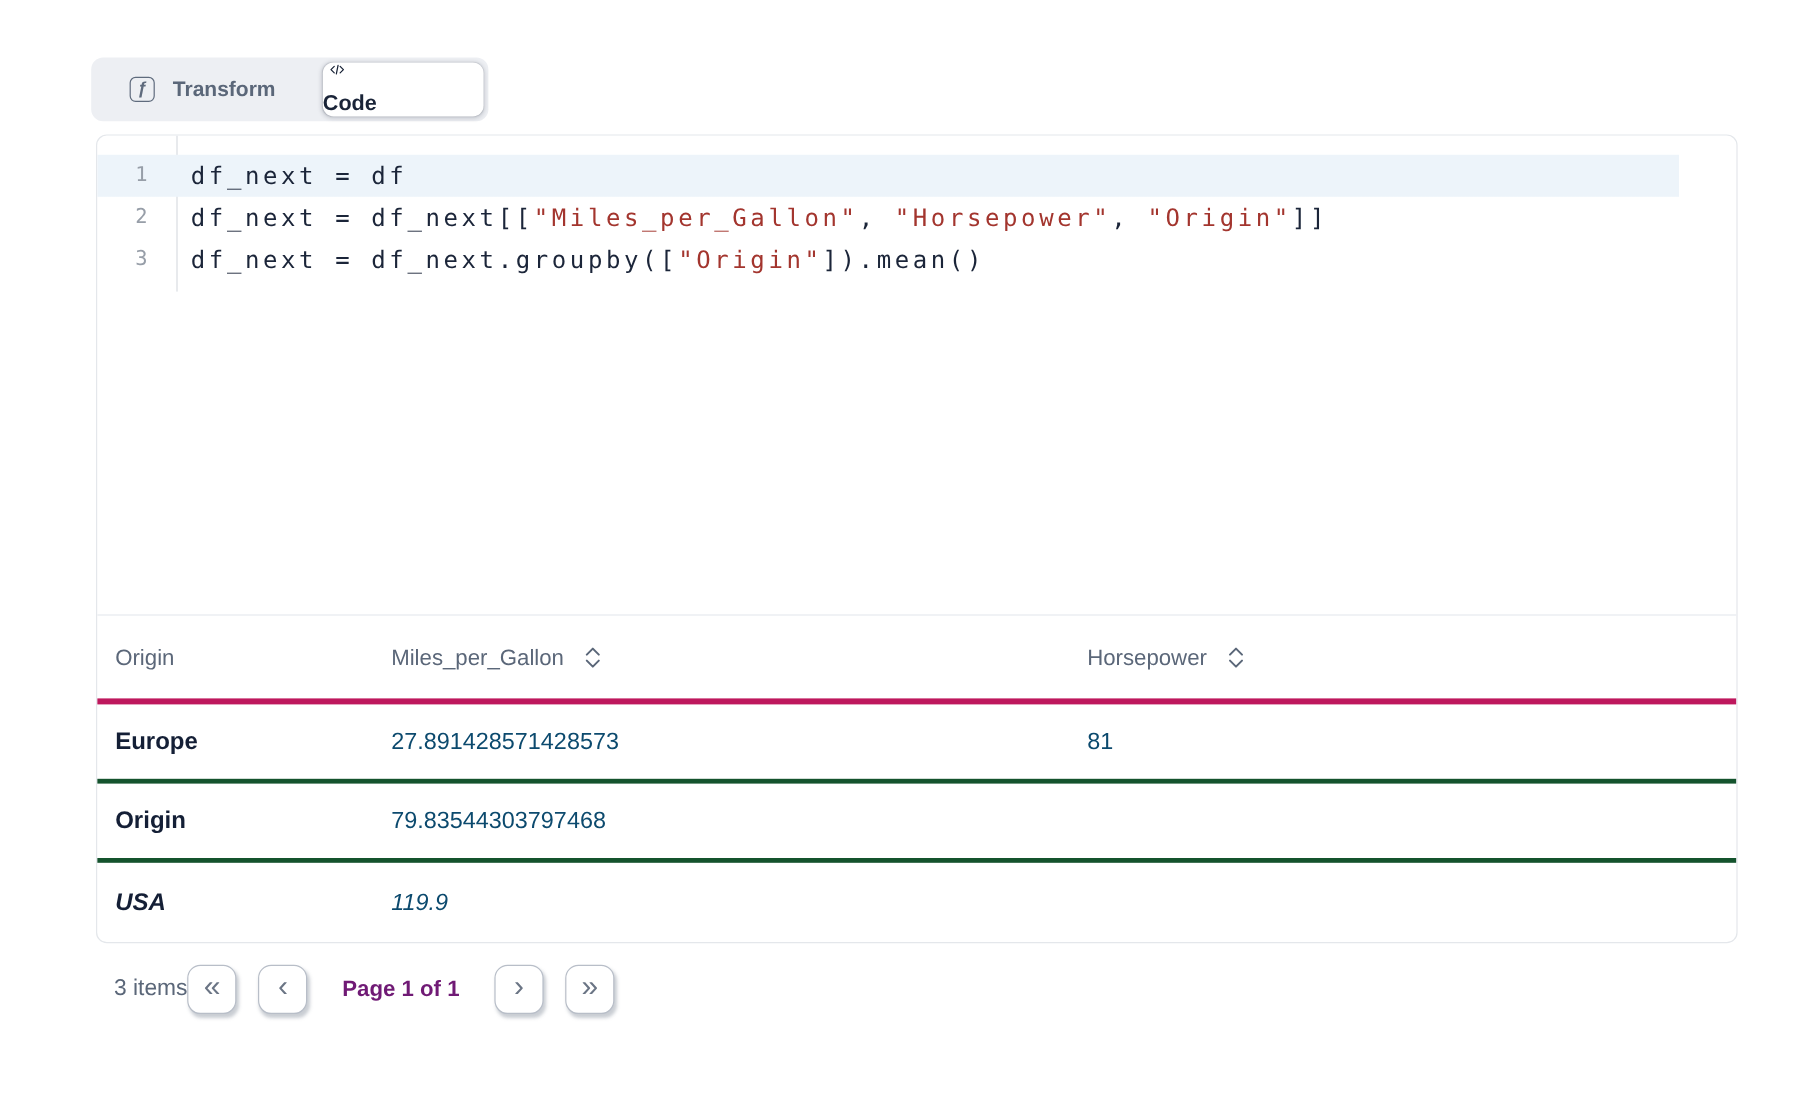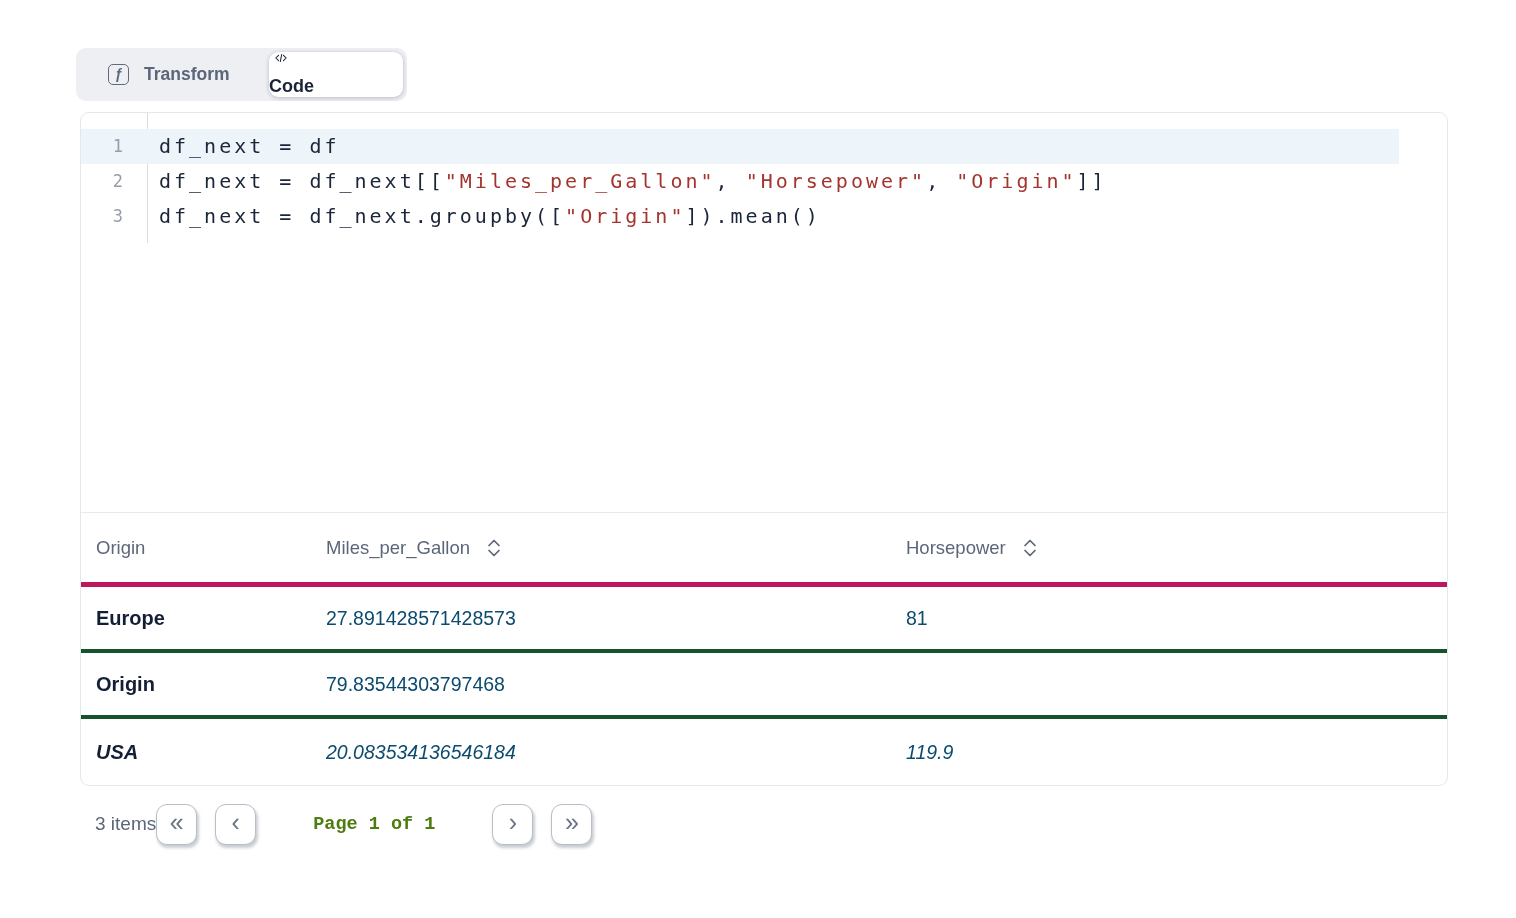--- a/index.html
+++ b/index.html
@@ -76,21 +76,21 @@
   .items { color: #5b6779; font-size: 19px; }
   .pager { display: flex; align-items: center; }
   .pbtn {
     width: 41px; height: 41px; border-radius: 11px; border: 1px solid #b8bec8;
     background: #ffffff; box-shadow: 1.5px 3px 3px rgba(113,123,140,0.38);
     display: flex; align-items: center; justify-content: center;
     color: #6b7585; font-size: 25px; line-height: 1; padding: 0 0 4px 0;
     cursor: pointer; font-family: "Liberation Sans", sans-serif;
   }
   .pbtn + .pbtn { margin-left: 18px; }
-  .page-label { margin: 0 57px; color: #4d7c0f; font-weight: 600; font-size: 18.5px; font-family: Liberation Mono, monospace; }
+  .page-label { margin: 0 29px; color: #701a75; font-weight: 600; font-size: 18.5px; }
 
   svg.icon { display: block; }
 </style>
 </head>
 <body>
 
 <div>
 
   <div class="tabbar">
     <div class="tab-transform">
@@ -166,21 +166,20 @@
   <div class="tr">
   <div class="td first">Origin</div>
 
 
   <div class="td">79.83544303797468</div>
 </div>
 
   <div class="tr">
   <div class="td first">USA</div>
 
-  <div class="td">20.083534136546184</div>
 
   <div class="td">119.9</div>
 </div>
 </div>
 
   </div>
 
   <div class="footer">
     <span class="items">3 items</span>
     <div class="pager">

